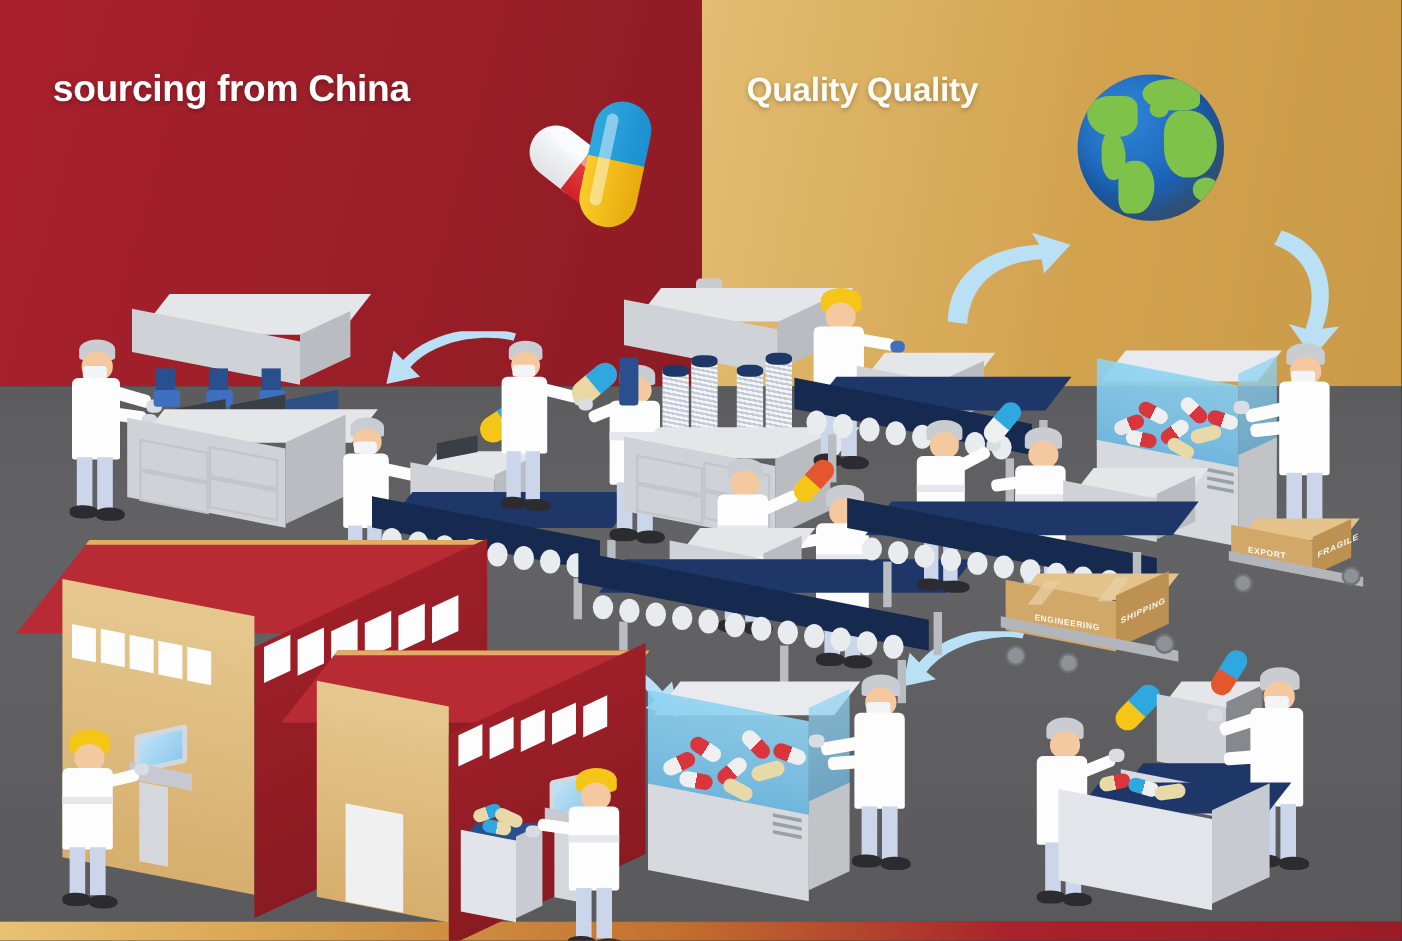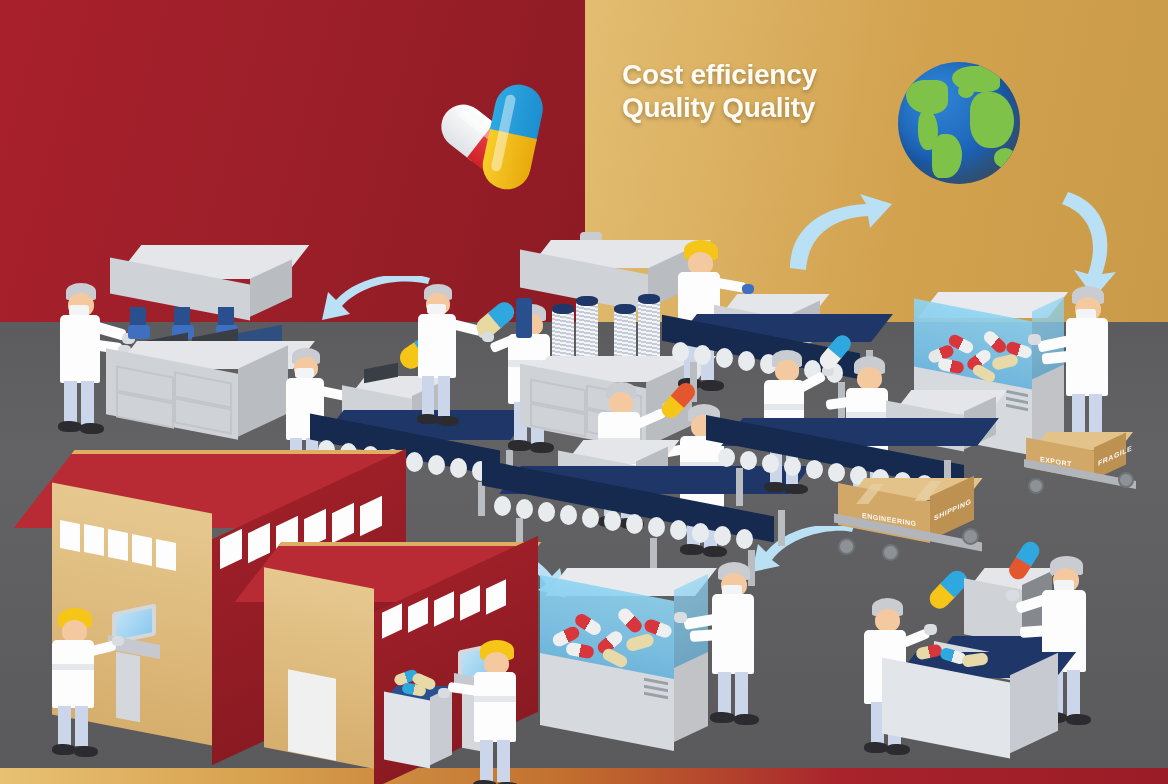--- a/index.html
+++ b/index.html
@@ -87,23 +87,23 @@
 <body>
 
 <div id="stage">
 
   <div class="bg-red"></div>
   <div class="bg-gold"></div>
   <div class="bg-floor"></div>
   <div class="bg-bottom"></div>
 
   <div class="title" id="title-left">
+    <div>sourcing from China</div>
   </div>
   <div class="title" id="title-right">
-    <div>Cost efficiency</div>
     <div>Quality Quality</div>
   </div>
 
   <div class="abs" style="left:436px;top:120px;width:94px;height:44px;transform:rotate(38deg);">
     <div class="cap" style="left:0;top:0;width:50px;height:44px;background:linear-gradient(180deg,#ffffff,#dfe2e6);border-radius:999px 0 0 999px;"></div>
     <div class="cap" style="left:44px;top:0;width:50px;height:44px;background:linear-gradient(180deg,#f0494e,#cf2228);border-radius:0 999px 999px 0;"></div>
     <div class="cap-shine" style="left:10px;top:8px;width:70px;height:9px;border-radius:999px;"></div>
   </div>
   <div class="abs" style="left:489px;top:84px;width:48px;height:104px;transform:rotate(12deg);">
     <div class="cap" style="left:0;top:0;width:48px;height:56px;background:linear-gradient(90deg,#2fa8e0,#1c8fd0);border-radius:999px 999px 0 0;"></div>

